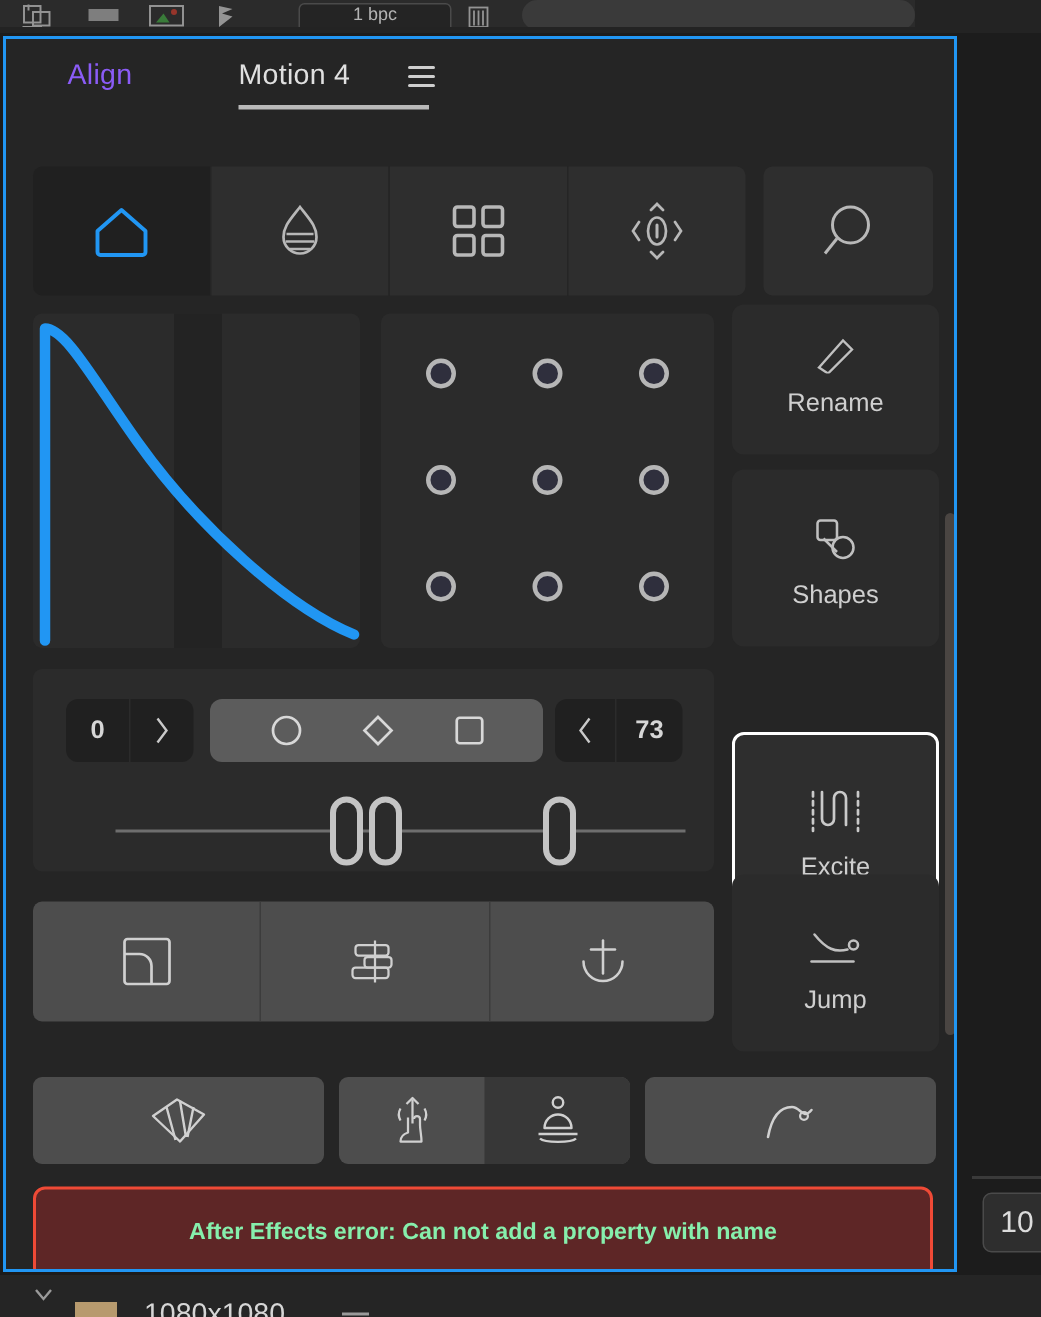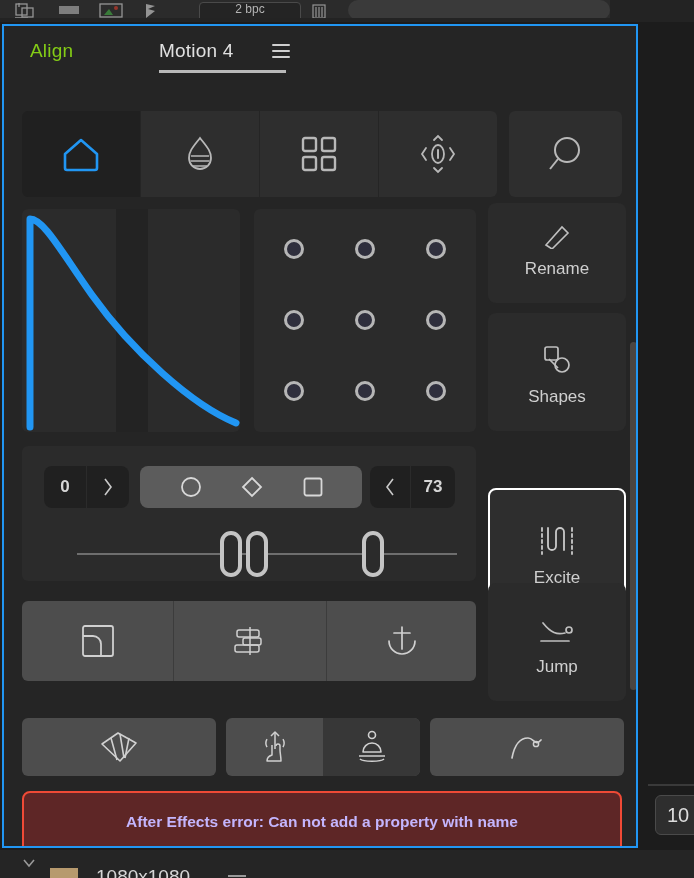--- a/index.html
+++ b/index.html
@@ -21,21 +21,21 @@
   #top-strip-base{position:absolute;left:0;top:18px;width:694px;height:4px;background:#232323;}
 
   
   #panel{position:absolute;left:2px;top:24px;width:636px;height:824px;
          border:2px solid #2196f3;background:#252525;box-sizing:border-box;overflow:hidden;}
   #panel-right-gutter{position:absolute;left:640px;top:24px;width:54px;height:824px;background:#1c1c1c;}
 
   
   #tabbar{position:absolute;left:0;top:0;width:632px;height:52px;}
   .tab{position:absolute;top:14px;font-size:19px;letter-spacing:.2px;}
-  #tab-align{left:26px;color:#84cc16;}
+  #tab-align{left:41px;color:#8b5cf6;}
   #tab-motion{left:155px;color:#e0e0e0;}
   #tab-underline{position:absolute;left:155px;top:44px;width:127px;height:3px;background:#b9b9b9;}
   #tab-menu{position:absolute;left:268px;top:18px;width:18px;height:14px;}
   #tab-menu i{display:block;height:2px;background:#cfcfcf;margin-bottom:4px;border-radius:1px;}
 
   
   #iconrow{position:absolute;left:18px;top:85px;width:600px;height:86px;}
   .ibtn{position:absolute;top:0;height:86px;background:#2e2e2e;display:flex;align-items:center;justify-content:center;}
   .ibtn.seg-first{border-radius:6px 0 0 6px;}
   .ibtn.seg-last{border-radius:0 6px 6px 0;}
@@ -73,21 +73,21 @@
   .rcol{position:absolute;left:484px;width:138px;background:#2b2b2b;border-radius:8px;
         display:flex;flex-direction:column;align-items:center;justify-content:flex-end;box-sizing:border-box;}
   .rcol.sel{border:2px solid #ffffff;background:#2e2e2e;margin-top:45px;}
   .rcol .lbl{font-size:17px;color:#cfcfcf;}
   .rcol .gl{margin-bottom:10px;}
   #scrollthumb{position:absolute;left:626px;top:316px;width:7px;height:348px;background:#4a4542;border-radius:4px;}
 
   
   #error{position:absolute;left:18px;top:765px;width:600px;height:62px;background:#5e2626;border:2px solid #ef4a36;
          border-radius:8px;box-sizing:border-box;display:flex;flex-direction:column;align-items:center;justify-content:center;}
-  #error div{font-size:15.5px;font-weight:bold;color:#c4b5fd;line-height:1.55;text-align:center;white-space:nowrap;}
+  #error div{font-size:15.5px;font-weight:bold;color:#86efac;line-height:1.55;text-align:center;white-space:nowrap;}
 
   
   #side-field{position:absolute;left:655px;top:795px;width:44px;height:38px;background:#2e2e2e;border:1px solid #4a4a4a;
               border-radius:6px;display:flex;align-items:center;justify-content:center;font-size:20px;color:#dcdcdc;overflow:hidden;}
   #side-rule{position:absolute;left:648px;top:784px;width:46px;height:2px;background:#3a3a3a;}
 
   
   #footer{position:absolute;left:0;top:850px;width:694px;height:28px;background:#252525;overflow:hidden;}
   #foot-chev{position:absolute;left:22px;top:6px;width:14px;height:14px;}
   #foot-sw{position:absolute;left:50px;top:868px;width:28px;height:22px;background:#b79a6e;}
@@ -121,21 +121,21 @@
           <circle cx="18" cy="6" r="2" fill="#c0392b"></circle>
         </svg>
       </span>
     <span class="tool-ico">
       <svg viewBox="0 0 26 18">
           <path d="M6 2l9 2-7 3 7 2-9 7z" fill="#bdbdbd"></path>
         </svg>
       </span>
   </div>
   <div id="bpc-field">
-    <span>2 bpc</span>
+    <span>1 bpc</span>
   </div>
   <span id="trash-ico">
     <svg viewBox="0 0 18 18">
         <g fill="none" stroke="#bdbdbd" stroke-width="1.2">
       <rect x="3" y="3" width="12" height="13"></rect>
           <path d="M6 5v10M9 5v10M12 5v10"></path>
         </g>
       </svg>
     </span>
   <div id="top-pill"></div>

